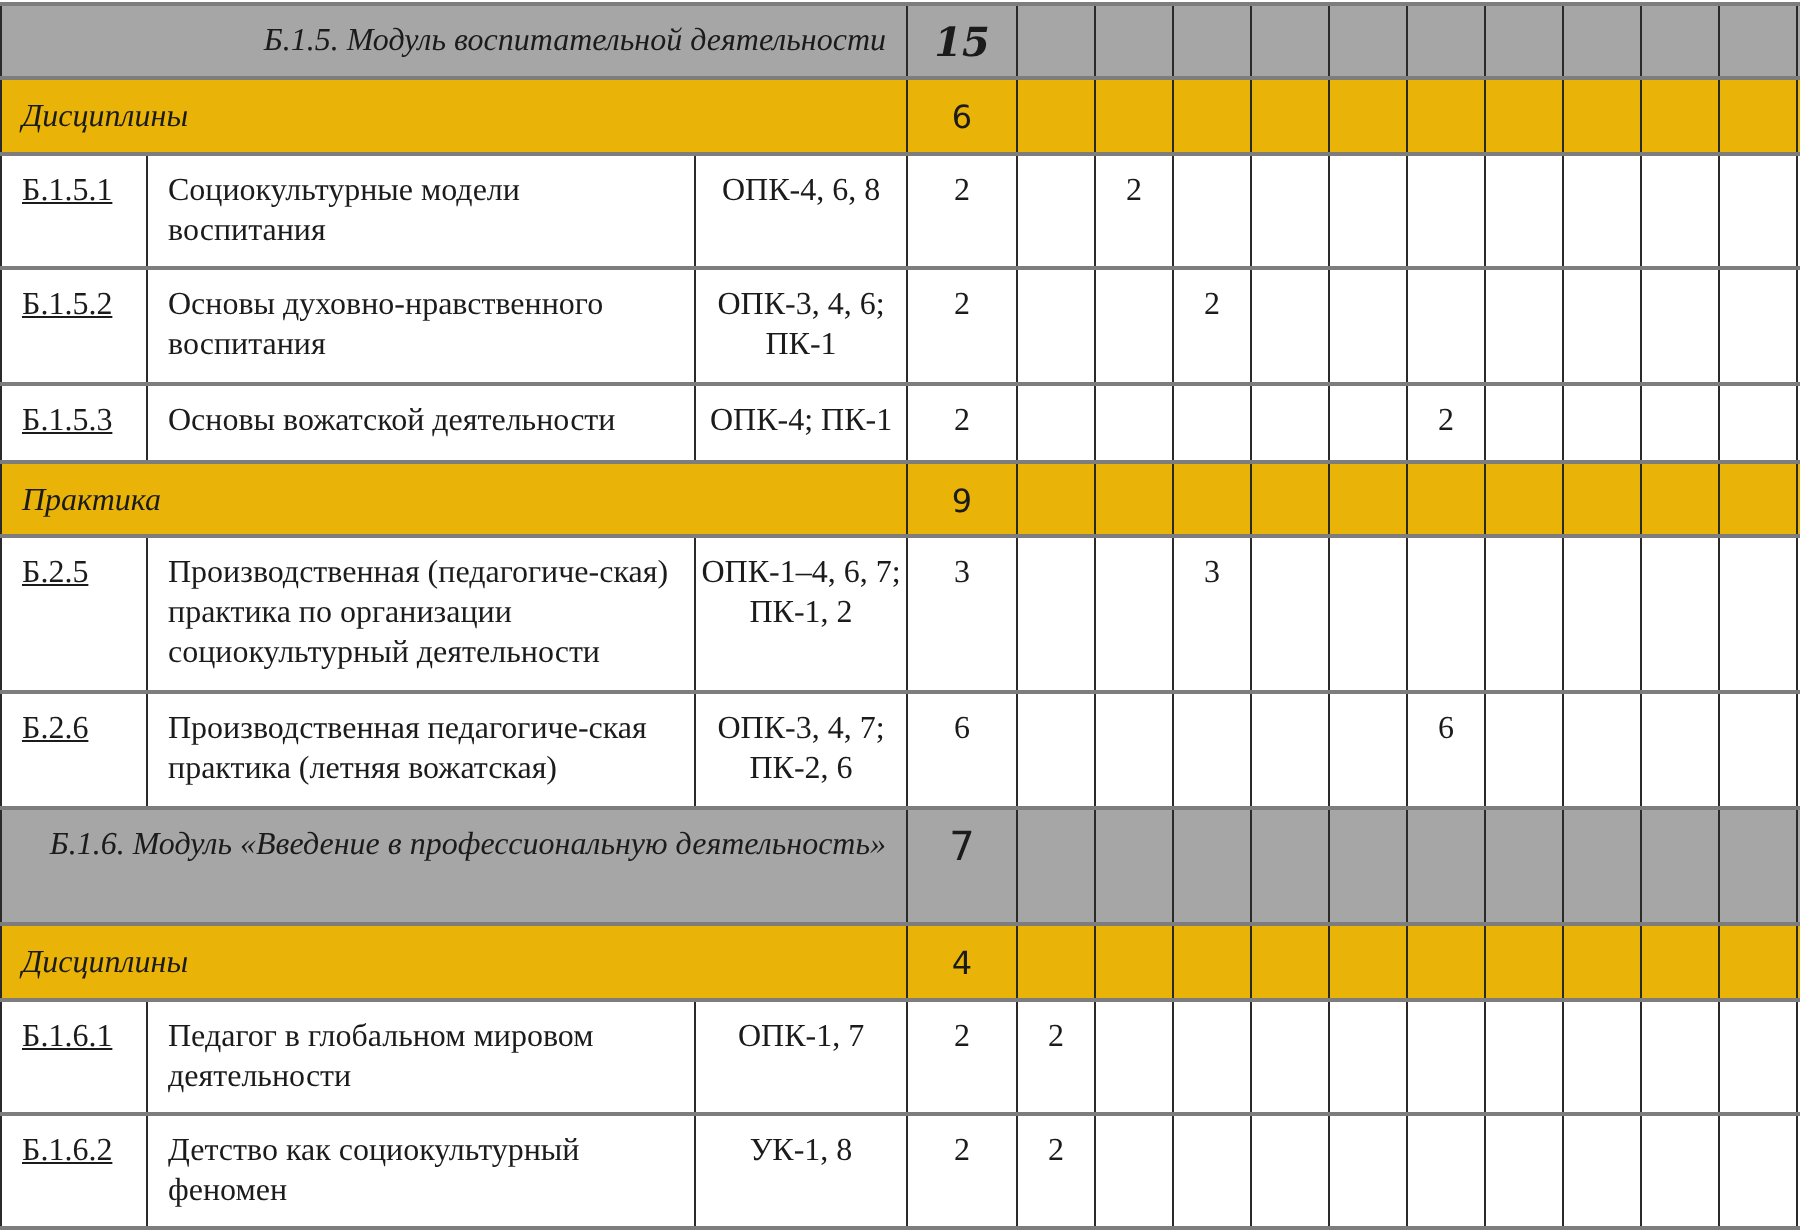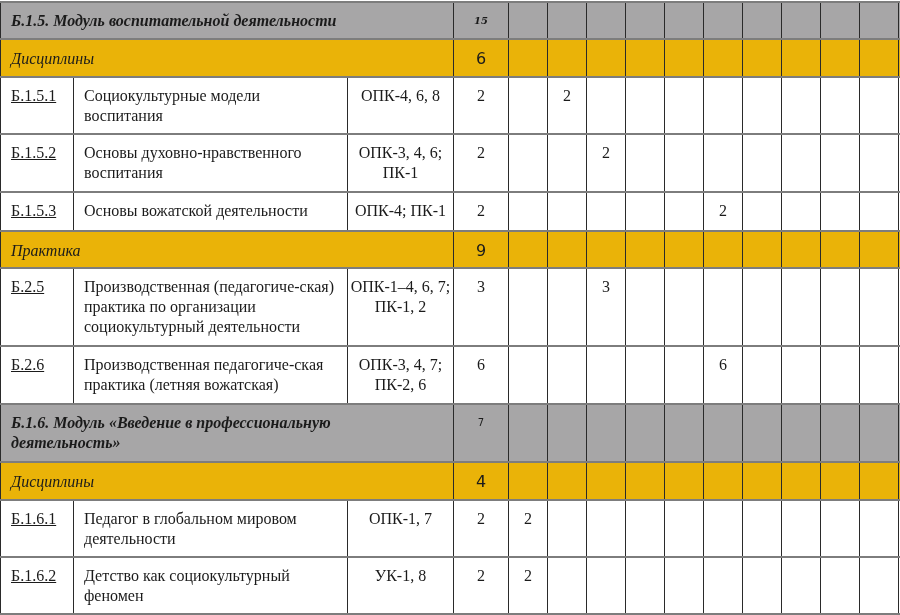--- a/index.html
+++ b/index.html
@@ -15,27 +15,27 @@
       border-left: 1.5px solid #2a2a2a;
       border-right: 1.5px solid #2a2a2a;
       border-top: 2px solid #7d7d7d;
       border-bottom: 2px solid #7d7d7d;
       padding: 0; vertical-align: top;
       line-height: 20px;
     }
     tr.module td { background: #a7a6a7; }
     tr.section td { background: #eab308; }
     tr.item td { background: #ffffff; }
-    tr.module td.title { font-weight: bold; font-style: italic; padding: 8px 10px 0 10px; }
+    tr.module td.title { font-weight: normal; font-style: italic; padding: 8px 10px 0 10px; text-align: right; }
     tr.section td.title { font-style: italic; padding: 9px 10px 0 10px; }
     td.code { padding: 8px 0 0 10px !important; text-decoration: underline; }
     td.name { padding: 8px 6px 0 10px !important; }
     td.comp { text-align: center; padding: 8px 2px 0 2px !important; }
     td.total { text-align: center; padding-top: 8px !important; }
-    tr.module td.total { font-family: "DejaVu Serif", serif; font-style: italic; font-weight: bold; font-size: 10px; }
+    tr.module td.total { font-family: "DejaVu Serif", serif; font-style: italic; font-weight: bold; font-size: 20px; }
     tr.module td.total.plain { font-style: normal; font-weight: normal; font-family: "DejaVu Sans", sans-serif; }
     tr.section td.total { font-family: "DejaVu Sans", sans-serif; font-size: 16px; padding-top: 9px !important; }
     td.sem { text-align: center; padding-top: 8px !important; }
   </style>
 </head>
 <body>
 
 <table class="curr">
   <colgroup>
     <col style="width:73px">

